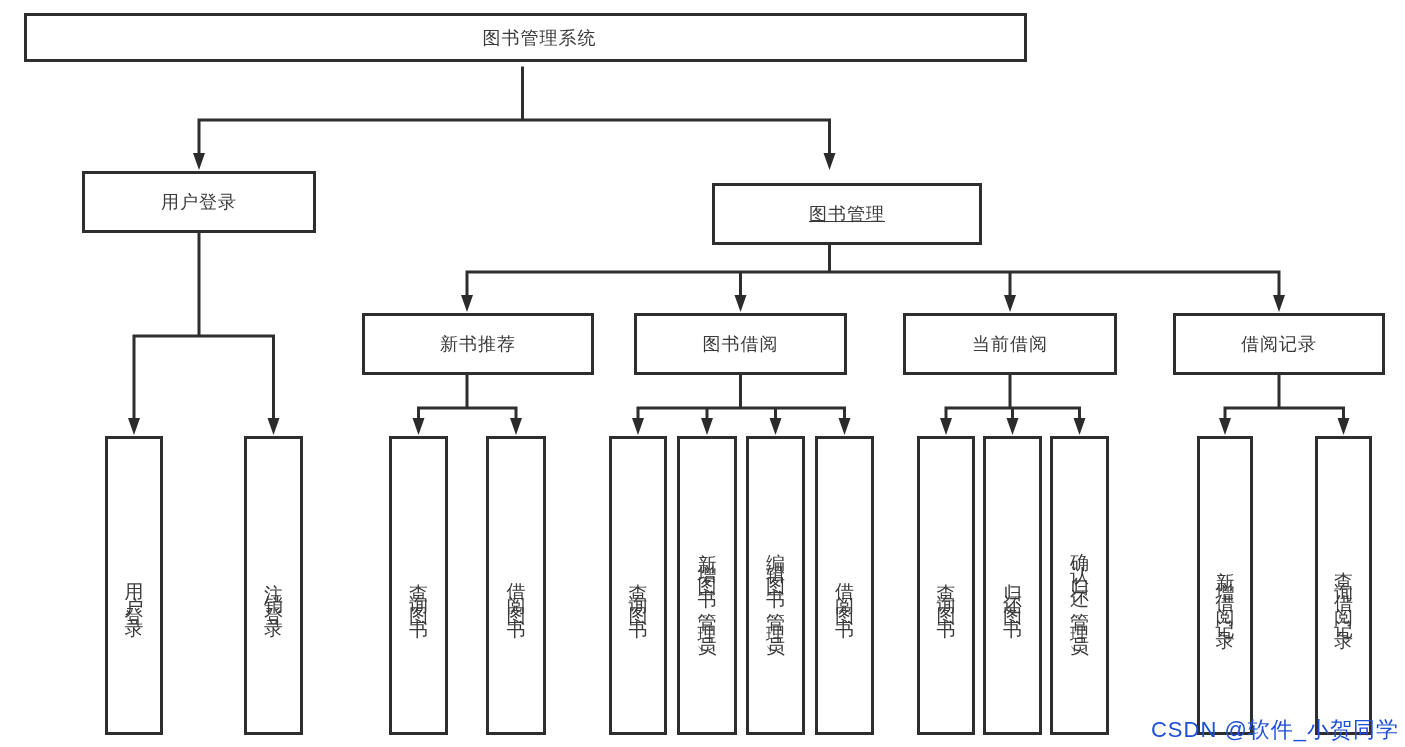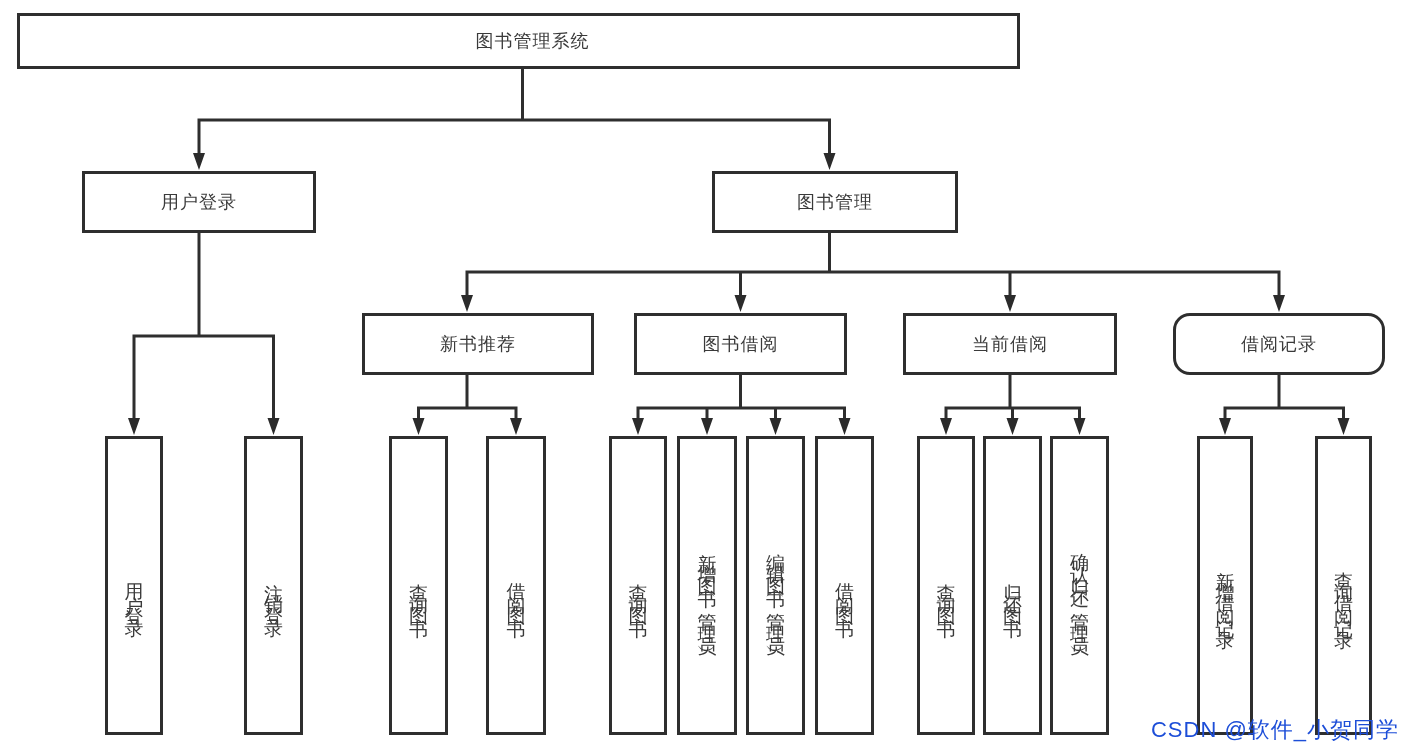--- a/index.html
+++ b/index.html
@@ -23,27 +23,27 @@
   .hbox{font-size:18px;letter-spacing:1px;}
   .vbox span{
     writing-mode:vertical-rl;
     text-orientation:mixed;
     font-size:19px;
     letter-spacing:12px;
     white-space:nowrap;
     margin-bottom:-12px;
   }
   
-  .n-root   {left:17px;  top:13px;  width:1003px;height:56px;padding-left:28px;}
+  .n-root   {left:24px;  top:13px;  width:1003px;height:49px;padding-left:28px;}
   .n-login  {left:82px;  top:171px; width:234px; height:62px;}
-  .n-mgmt   {left:712px; top:171px; width:246px; height:62px;}
+  .n-mgmt   {left:712px; top:183px; width:270px; height:62px;text-decoration:underline;}
   .n-rec    {left:362px; top:313px; width:232px; height:62px;}
   .n-borrow {left:634px; top:313px; width:213px; height:62px;}
   .n-current{left:903px; top:313px; width:214px; height:62px;}
-  .n-record {left:1173px;top:313px; width:212px; height:62px;border-radius:17px;}
+  .n-record {left:1173px;top:313px; width:212px; height:62px;}
   .leaf{top:436px;height:299px;}
   .l-1 {left:105px; width:58px;}
   .l-2 {left:244px; width:59px;}
   .l-3 {left:389px; width:59px;}
   .l-4 {left:486px; width:60px;}
   .l-5 {left:609px; width:58px;}
   .l-6 {left:677px; width:60px;}
   .l-7 {left:746px; width:59px;}
   .l-8 {left:815px; width:59px;}
   .l-9 {left:917px; width:58px;}

